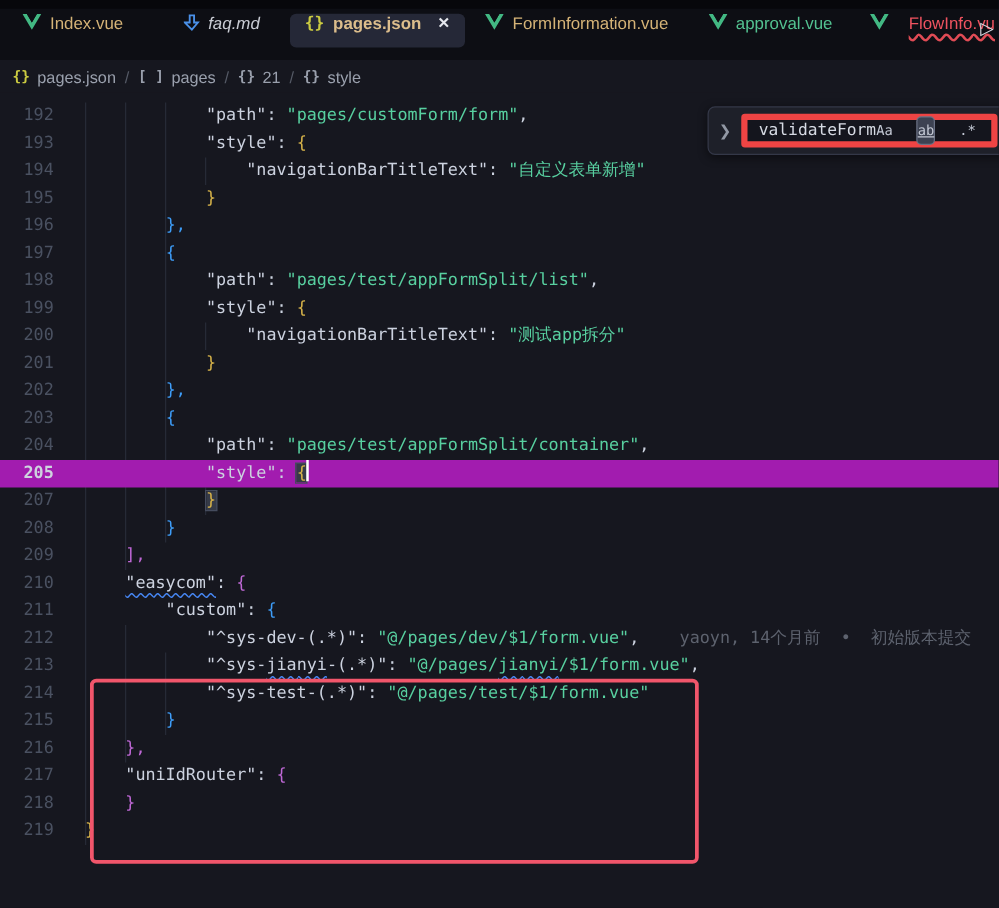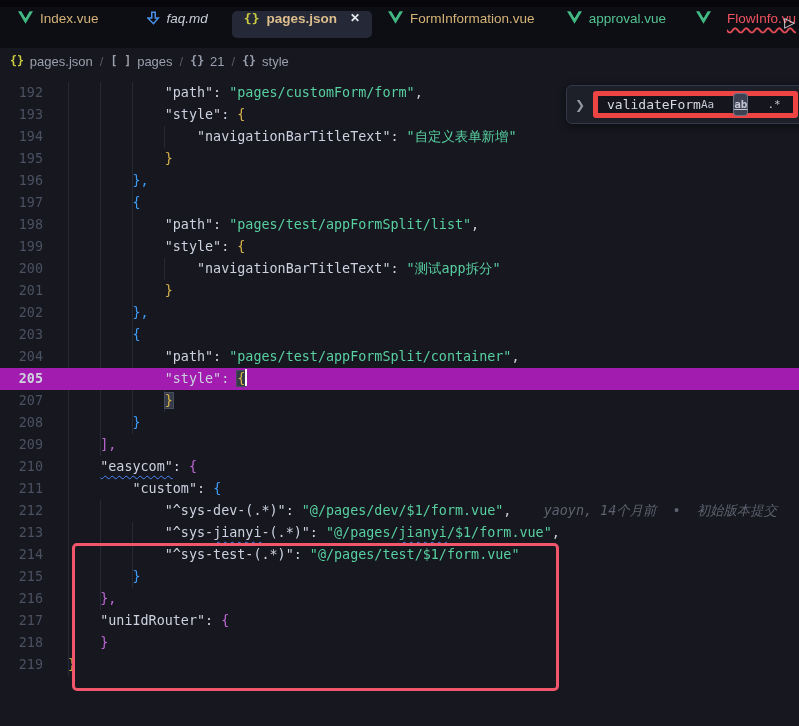--- a/index.html
+++ b/index.html
@@ -52,21 +52,21 @@
   .row.active { background:#a21caf; }
   .gutter { width:68px; flex:none; text-align:right; padding-right:25px;
             color:#4a5161; user-select:none; }
   .row.active .gutter { color:#ced3de; font-weight:bold; }
   .code { white-space:pre; flex:1; }
   .w  { color:#ccd2df; }
   .g  { color:#58d0a0; }
   .y  { color:#d8b44a; }
   .pk { color:#bf68d6; }
   .bl { color:#3e9df8; }
-  .gy { color:#5d626e;font-style:italic; }
+  .gy { color:#5d626e; }
   .wsq { color:#ccd2df; text-decoration:underline wavy #4687f5;
          text-decoration-thickness:1px; text-underline-offset:3.5px; }
   .gsq { color:#58d0a0; text-decoration:underline wavy #4687f5;
          text-decoration-thickness:1px; text-underline-offset:3.5px; }
   .ym { color:#d8b44a; background:#353a47; box-shadow:0 0 0 1px #454c5e; }
   .cursor { display:inline-block; width:1.5px; height:17px; background:#ffffff;
             vertical-align:-3px; }
 
   
   .anno-box { position:absolute; left:72px; top:469px; width:487px; height:148px;
@@ -78,21 +78,21 @@
           box-shadow:0 2px 8px rgba(0,0,0,.45); display:flex; align-items:center; }
   .find-chevron { width:26px; text-align:center; color:#9298a4; font-size:12px; cursor:pointer; }
   .find-input { display:flex; align-items:center; height:27px; width:205px;
                 background:#14151d; border:5px solid #ef4444; border-radius:3px; }
   .find-text { flex:1; padding-left:9px; color:#d6dae3; font-size:13px;
                font-family:"DejaVu Sans Mono", monospace; }
   .find-toggle { width:23px; height:21px; display:flex; align-items:center; justify-content:center;
                  color:#c3c8d4; font-size:11px; margin-right:20px; border-radius:3px; cursor:pointer;
                  font-family:"DejaVu Sans Mono", monospace; }
   .find-toggle.on { background:#3d4252; box-shadow:0 0 0 1px #6a7185; }
-  .ul { text-decoration:underline;font-weight:bold; }
+  .ul { text-decoration:underline; }
 </style>
 </head>
 <body>
 
 <div id="screen">
 
   <div class="tabbar">
 
     <div class="tab tab-1">
         <span class="ticon">

